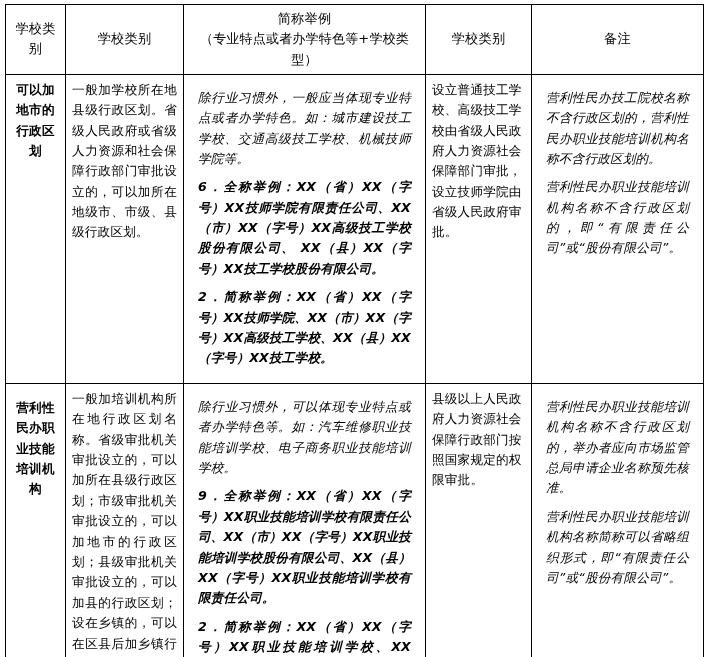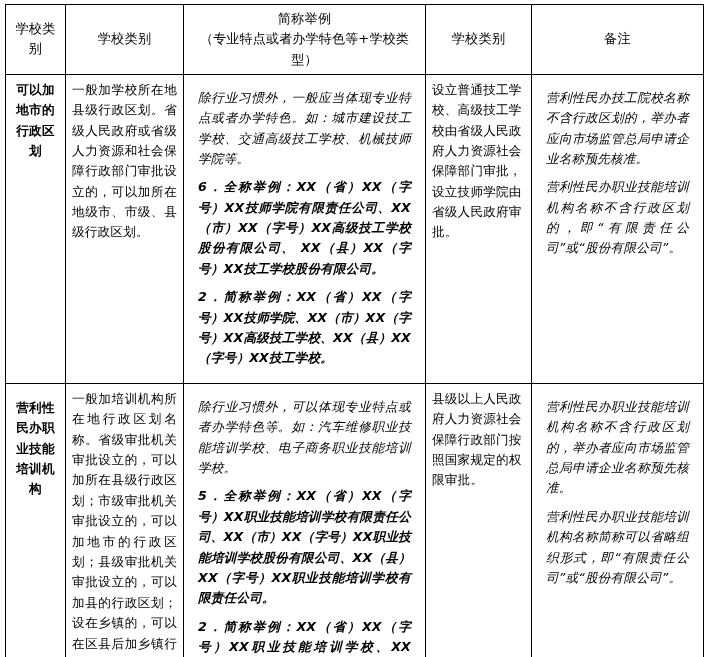--- a/index.html
+++ b/index.html
@@ -124,31 +124,31 @@
       <tr class="row1">
         <td class="col-label">可以加地市的行政区划</td>
         <td class="narrow">一般加学校所在地县级行政区划。省级人民政府或省级人力资源和社会保障行政部门审批设立的，可以加所在地级市、市级、县级行政区划。</td>
         <td>
           <p class="para">除行业习惯外，一般应当体现专业特点或者办学特色。如：城市建设技工学校、交通高级技工学校、机械技师学院等。</p>
           <p class="para b">6．全称举例：XX（省）XX（字号）XX技师学院有限责任公司、XX（市）XX（字号）XX高级技工学校股份有限公司、 XX（县）XX（字号）XX技工学校股份有限公司。</p>
           <p class="para b">2．简称举例：XX（省）XX（字号）XX技师学院、XX（市）XX（字号）XX高级技工学校、XX（县）XX（字号）XX技工学校。</p>
         </td>
         <td class="col-auth">设立普通技工学校、高级技工学校由省级人民政府人力资源社会保障部门审批，设立技师学院由省级人民政府审批。</td>
         <td>
-          <p class="para">营利性民办技工院校名称不含行政区划的，举办者应向市场监管总局申请企业名称预先核准。</p>
+          <p class="para">营利性民办技工院校名称不含行政区划的，营利性民办职业技能培训机构名称不含行政区划的。</p>
           <p class="para">营利性民办职业技能培训机构名称不含行政区划的，即“有限责任公司”或“股份有限公司”。</p>
         </td>
       </tr>
 
       <tr class="row2">
         <td class="col-label second">营利性民办职业技能培训机构</td>
         <td class="narrow">一般加培训机构所在地行政区划名称。省级审批机关审批设立的，可以加所在县级行政区划；市级审批机关审批设立的，可以加地市的行政区划；县级审批机关审批设立的，可以加县的行政区划；设在乡镇的，可以在区县后加乡镇行政区划。</td>
         <td>
           <p class="para">除行业习惯外，可以体现专业特点或者办学特色等。如：汽车维修职业技能培训学校、电子商务职业技能培训学校。</p>
-          <p class="para b">5．全称举例：XX（省）XX（字号）XX职业技能培训学校有限责任公司、XX（市）XX（字号）XX职业技能培训学校股份有限公司、XX（县）XX（字号）XX职业技能培训学校有限责任公司。</p>
+          <p class="para b">9．全称举例：XX（省）XX（字号）XX职业技能培训学校有限责任公司、XX（市）XX（字号）XX职业技能培训学校股份有限公司、XX（县）XX（字号）XX职业技能培训学校有限责任公司。</p>
           <p class="para b">2．简称举例：XX（省）XX（字号）XX职业技能培训学校、XX（市）XX（字号）XX职业技能培训学校、XX（县）XX（字号）XX职业技能培训学校。</p>
         </td>
         <td class="col-auth">县级以上人民政府人力资源社会保障行政部门按照国家规定的权限审批。</td>
         <td>
           <p class="para">营利性民办职业技能培训机构名称不含行政区划的，举办者应向市场监管总局申请企业名称预先核准。</p>
           <p class="para">营利性民办职业技能培训机构名称简称可以省略组织形式，即“有限责任公司”或“股份有限公司”。</p>
         </td>
       </tr>
     </tbody>
   </table>

